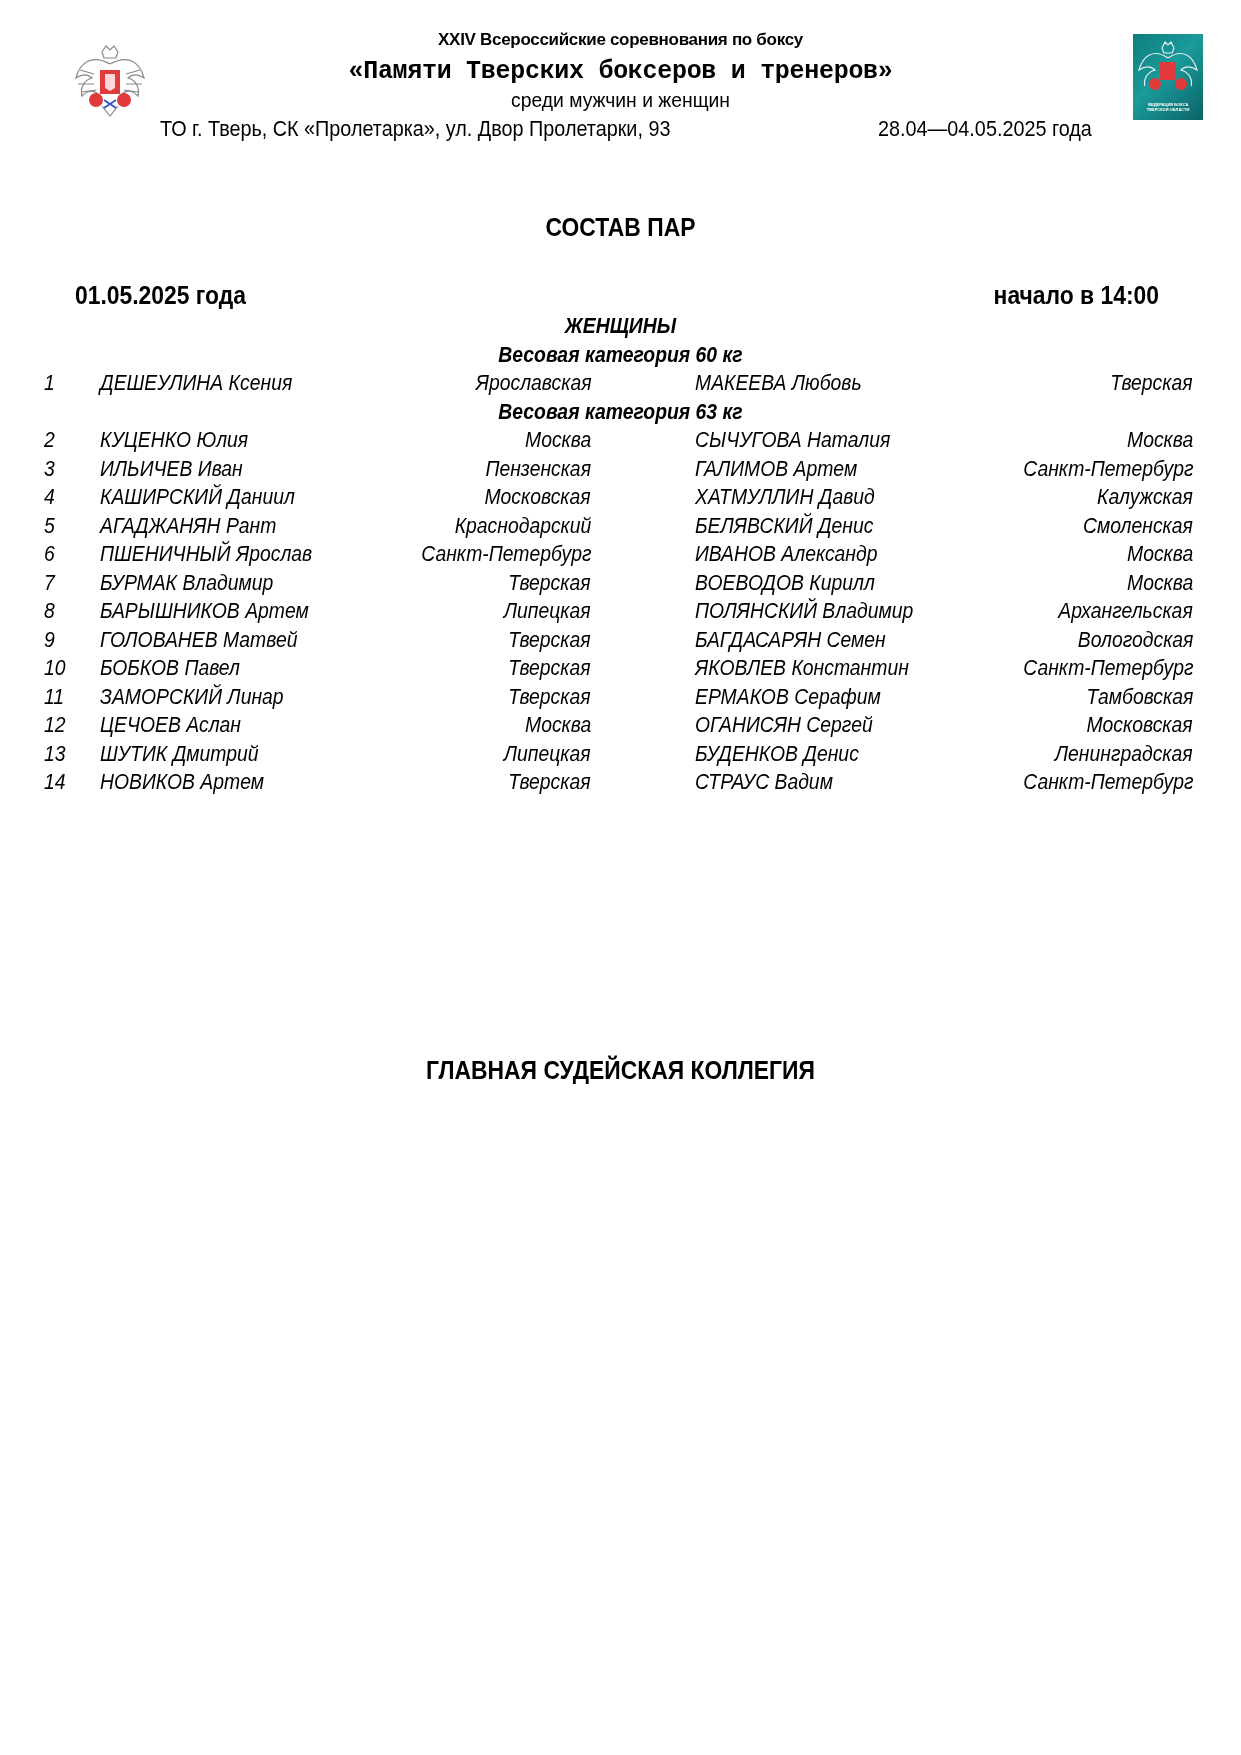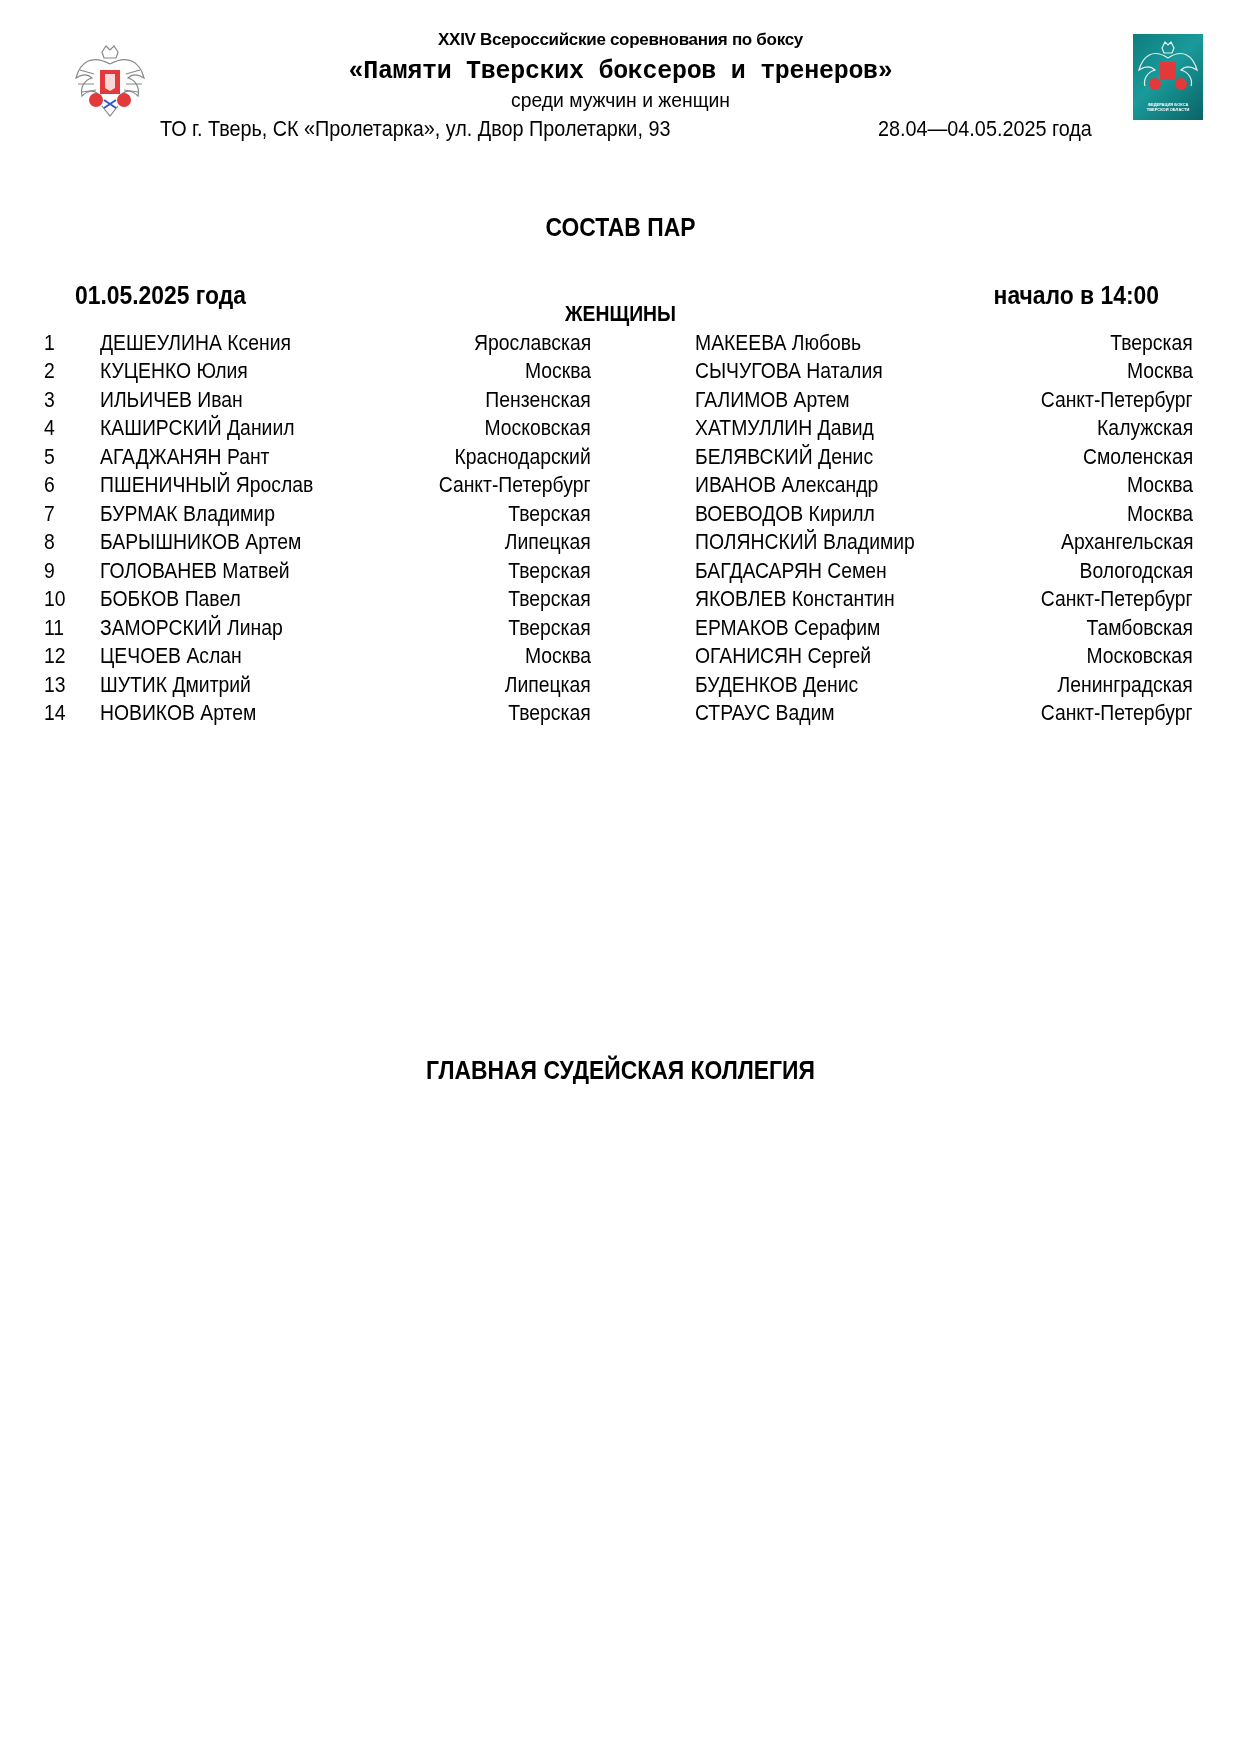--- a/index.html
+++ b/index.html
@@ -12,21 +12,21 @@
   .logo-right .caption { position: absolute; bottom: 8px; left: 0; right: 0; text-align: center; font-size: 4px; line-height: 5px; color: #fff; font-weight: bold; }
   .hdr { position: absolute; left: 0; width: 1241px; text-align: center; }
   .h1 { top: 30px; font-size: 17px; font-weight: bold; letter-spacing: -0.3px; }
   .h2 { top: 57px; font-size: 25px; font-weight: bold; letter-spacing: -0.3px; font-family: Liberation Mono, monospace; }
   .h3 { top: 88px; font-size: 21px; transform: scaleX(0.92); }
   .venue { position: absolute; top: 116px; left: 160px; font-size: 22px; transform-origin: left; transform: scaleX(0.9); }
   .dates { position: absolute; top: 116px; left: 878px; font-size: 22px; transform-origin: left; transform: scaleX(0.9); }
   .doc-title { position: absolute; top: 212px; left: 0; width: 1241px; text-align: center; font-size: 26px; font-weight: bold; transform: scaleX(0.88); }
   .date-line { position: absolute; top: 280px; left: 75px; font-size: 26px; font-weight: bold; transform-origin: left; transform: scaleX(0.88); }
   .start-line { position: absolute; top: 280px; right: 82px; font-size: 26px; font-weight: bold; transform-origin: right; transform: scaleX(0.88); }
-  .table { position: absolute; top: 300px; left: 0; width: 1241px; }
+  .table { position: absolute; top: 312px; left: 0; width: 1241px; font-style: italic; }
   .row { position: relative; height: 28.5px; font-size: 22px; line-height: 28.5px; }
   .row span { position: absolute; white-space: nowrap; }
   .sec { text-align: center; width: 1241px; font-weight: bold; transform: scaleX(0.88); }
   .num { left: 44px; transform-origin: left; transform: scaleX(0.88); }
   .n1 { left: 100px; transform-origin: left; transform: scaleX(0.88); }
   .r1 { right: 650px; transform-origin: right; transform: scaleX(0.88); text-align: right; }
   .n2 { left: 695px; transform-origin: left; transform: scaleX(0.88); }
   .r2 { right: 48px; transform-origin: right; transform: scaleX(0.88); text-align: right; }
   .jury { position: absolute; top: 1055px; left: 0; width: 1241px; text-align: center; font-size: 26px; font-weight: bold; transform: scaleX(0.88); }
 </style>
@@ -75,25 +75,31 @@
 
 <div class="doc-title">СОСТАВ ПАР</div>
 <div class="date-line">01.05.2025 года</div>
 <div class="start-line">начало в 14:00</div>
 
 <div class="table" id="pairs-table">
     <div class="row">
       <span class="sec">ЖЕНЩИНЫ</span>
     </div>
     <div class="row">
+      <span class="sec">Весовая категория 60 кг</span>
+    </div>
+    <div class="row">
       <span class="num">1</span>
       <span class="n1">ДЕШЕУЛИНА Ксения</span>
       <span class="r1">Ярославская</span>
       <span class="n2">МАКЕЕВА Любовь</span>
       <span class="r2">Тверская</span>
+    </div>
+    <div class="row">
+      <span class="sec">Весовая категория 63 кг</span>
     </div>
     <div class="row">
       <span class="num">2</span>
       <span class="n1">КУЦЕНКО Юлия</span>
       <span class="r1">Москва</span>
       <span class="n2">СЫЧУГОВА Наталия</span>
       <span class="r2">Москва</span>
     </div>
     <div class="row">
       <span class="num">3</span>

